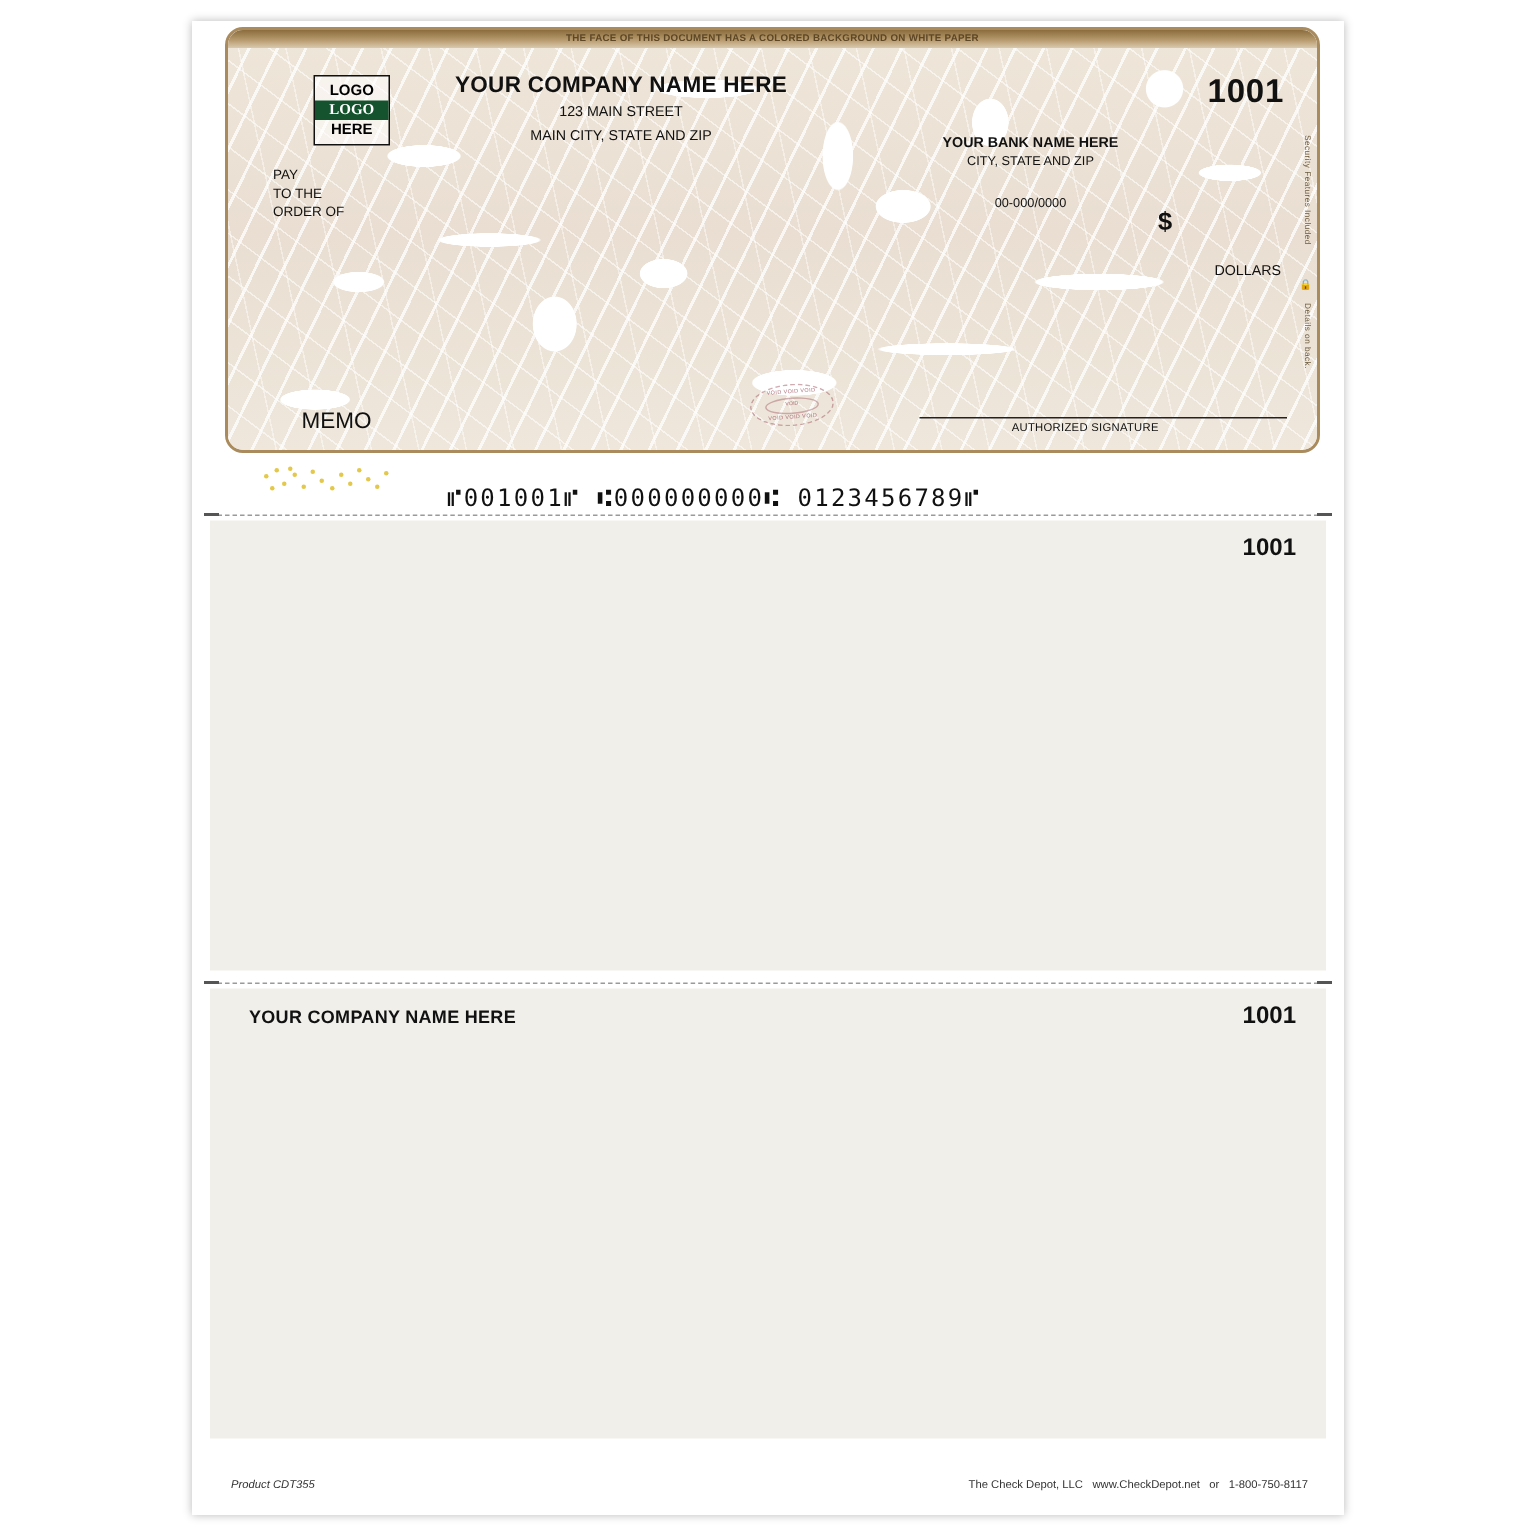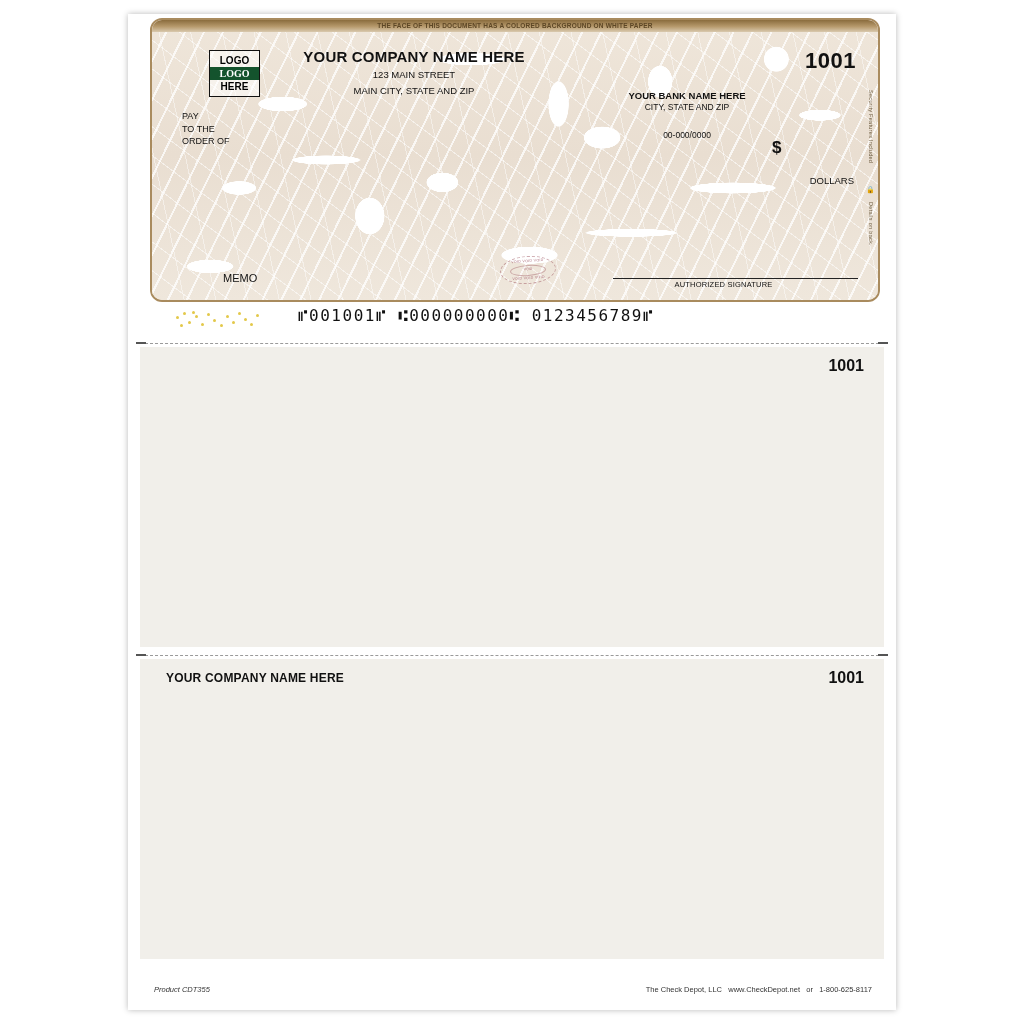--- a/index.html
+++ b/index.html
@@ -188,23 +188,23 @@
   .dollars-label {
     position: absolute;
     right: 24px;
     top: 155px;
     font-size: 9.5px;
     color: #111;
     padding-left: 32px;
   }
   .memo-label {
     position: absolute;
-    left: 42px;
+    left: 20px;
     top: 252px;
-    font-size: 11px;
+    font-size: 15px;
     color: #111;
     padding-left: 29px;
   }
   .sig-line {
     position: absolute;
     right: 20px;
     top: 258px;
     width: 245px;
     border-top: 1px solid #222;
   }
@@ -292,21 +292,21 @@
   .micr-row {
     position: absolute;
     left: 22px;
     top: 292px;
     width: 726px;
     height: 30px;
   }
   .micr {
     position: absolute;
     left: 148px;
-    top: 0px;
+    top: 16px;
     font-family: "DejaVu Sans Mono", monospace;
     font-size: 16px;
     letter-spacing: 1.5px;
     color: #111;
     white-space: nowrap;
   }
   .confetti {
     position: absolute;
     left: 24px;
     top: 4px;
@@ -473,17 +473,17 @@
     </div>
 
     <div class="footer-left">Product CDT355</div>
     <div class="footer-right">
       <span>The Check Depot, LLC</span>
       &nbsp;
       <span class="url">www.CheckDepot.net</span>
       &nbsp;
       <span>or</span>
       &nbsp;
-      <span>1-800-625-8117</span>
+      <span>1-800-750-8117</span>
     </div>
 
   </div>
 </div>
 
 </body></html>

